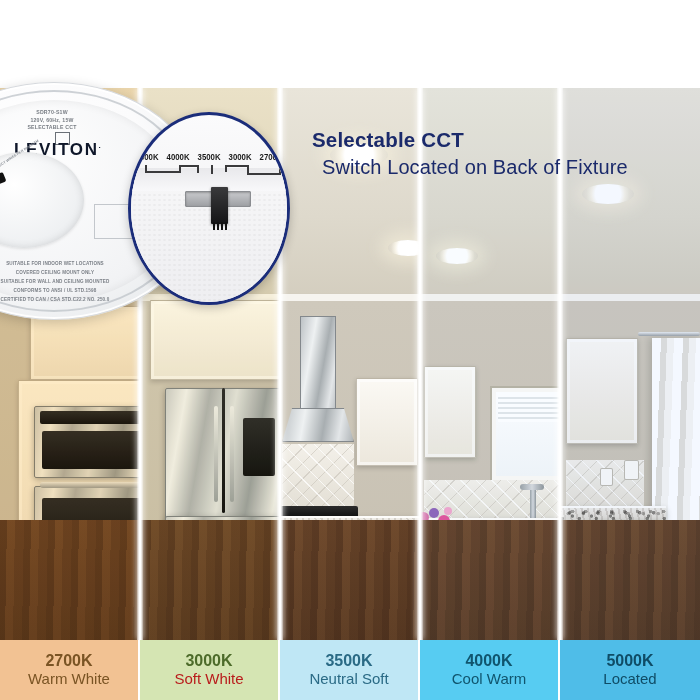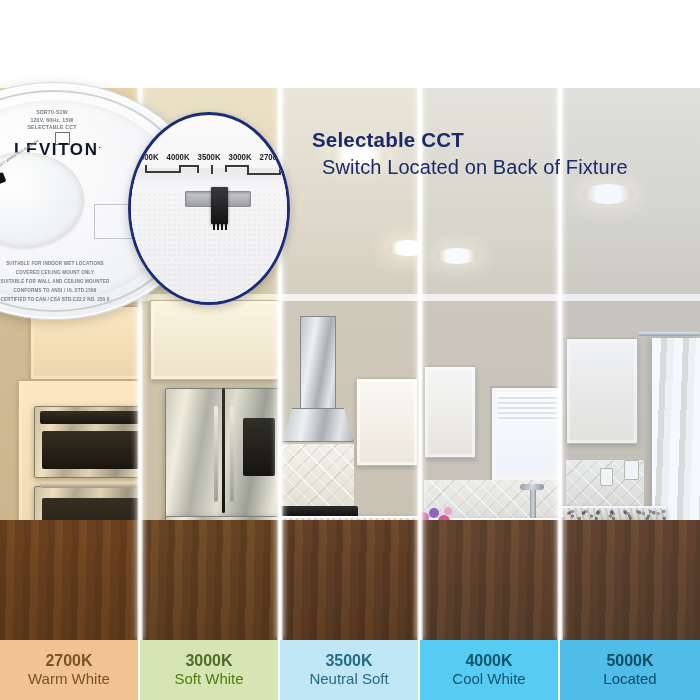--- a/index.html
+++ b/index.html
@@ -444,29 +444,29 @@
     <div class="callout-sub" style="color: rgb(27, 42, 107);">Switch Located on Back of Fixture</div>
   </div>
 
   <div class="swatch-bar">
     <div class="swatch" style="width: 140px; background: rgb(242, 194, 147);">
       <div class="swatch-k" style="color: rgb(122, 84, 36);">2700K</div>
       <div class="swatch-name" style="color: rgb(122, 84, 36);">Warm White</div>
     </div>
     <div class="swatch" style="width: 140px; background: rgb(213, 229, 179);">
       <div class="swatch-k" style="color: rgb(77, 107, 42);">3000K</div>
-      <div class="swatch-name" style="color: #4d7c0f;">Soft White</div>
+      <div class="swatch-name" style="color: #b91c1c;">Soft White</div>
     </div>
     <div class="swatch" style="width: 140px; background: rgb(191, 231, 245);">
       <div class="swatch-k" style="color: rgb(42, 106, 133);">3500K</div>
       <div class="swatch-name" style="color: rgb(42, 106, 133);">Neutral Soft</div>
     </div>
     <div class="swatch" style="width: 140px; background: rgb(87, 204, 242);">
       <div class="swatch-k" style="color: rgb(16, 85, 110);">4000K</div>
-      <div class="swatch-name" style="color: rgb(16, 85, 110);">Cool White</div>
+      <div class="swatch-name" style="color: rgb(16, 85, 110);">Cool Warm</div>
     </div>
     <div class="swatch" style="width: 140px; background: rgb(79, 189, 232);">
       <div class="swatch-k" style="color: rgb(15, 76, 102);">5000K</div>
       <div class="swatch-name" style="color: rgb(15, 76, 102);">Located</div>
     </div>
   </div>
 
 </div>
 
 </body></html>

